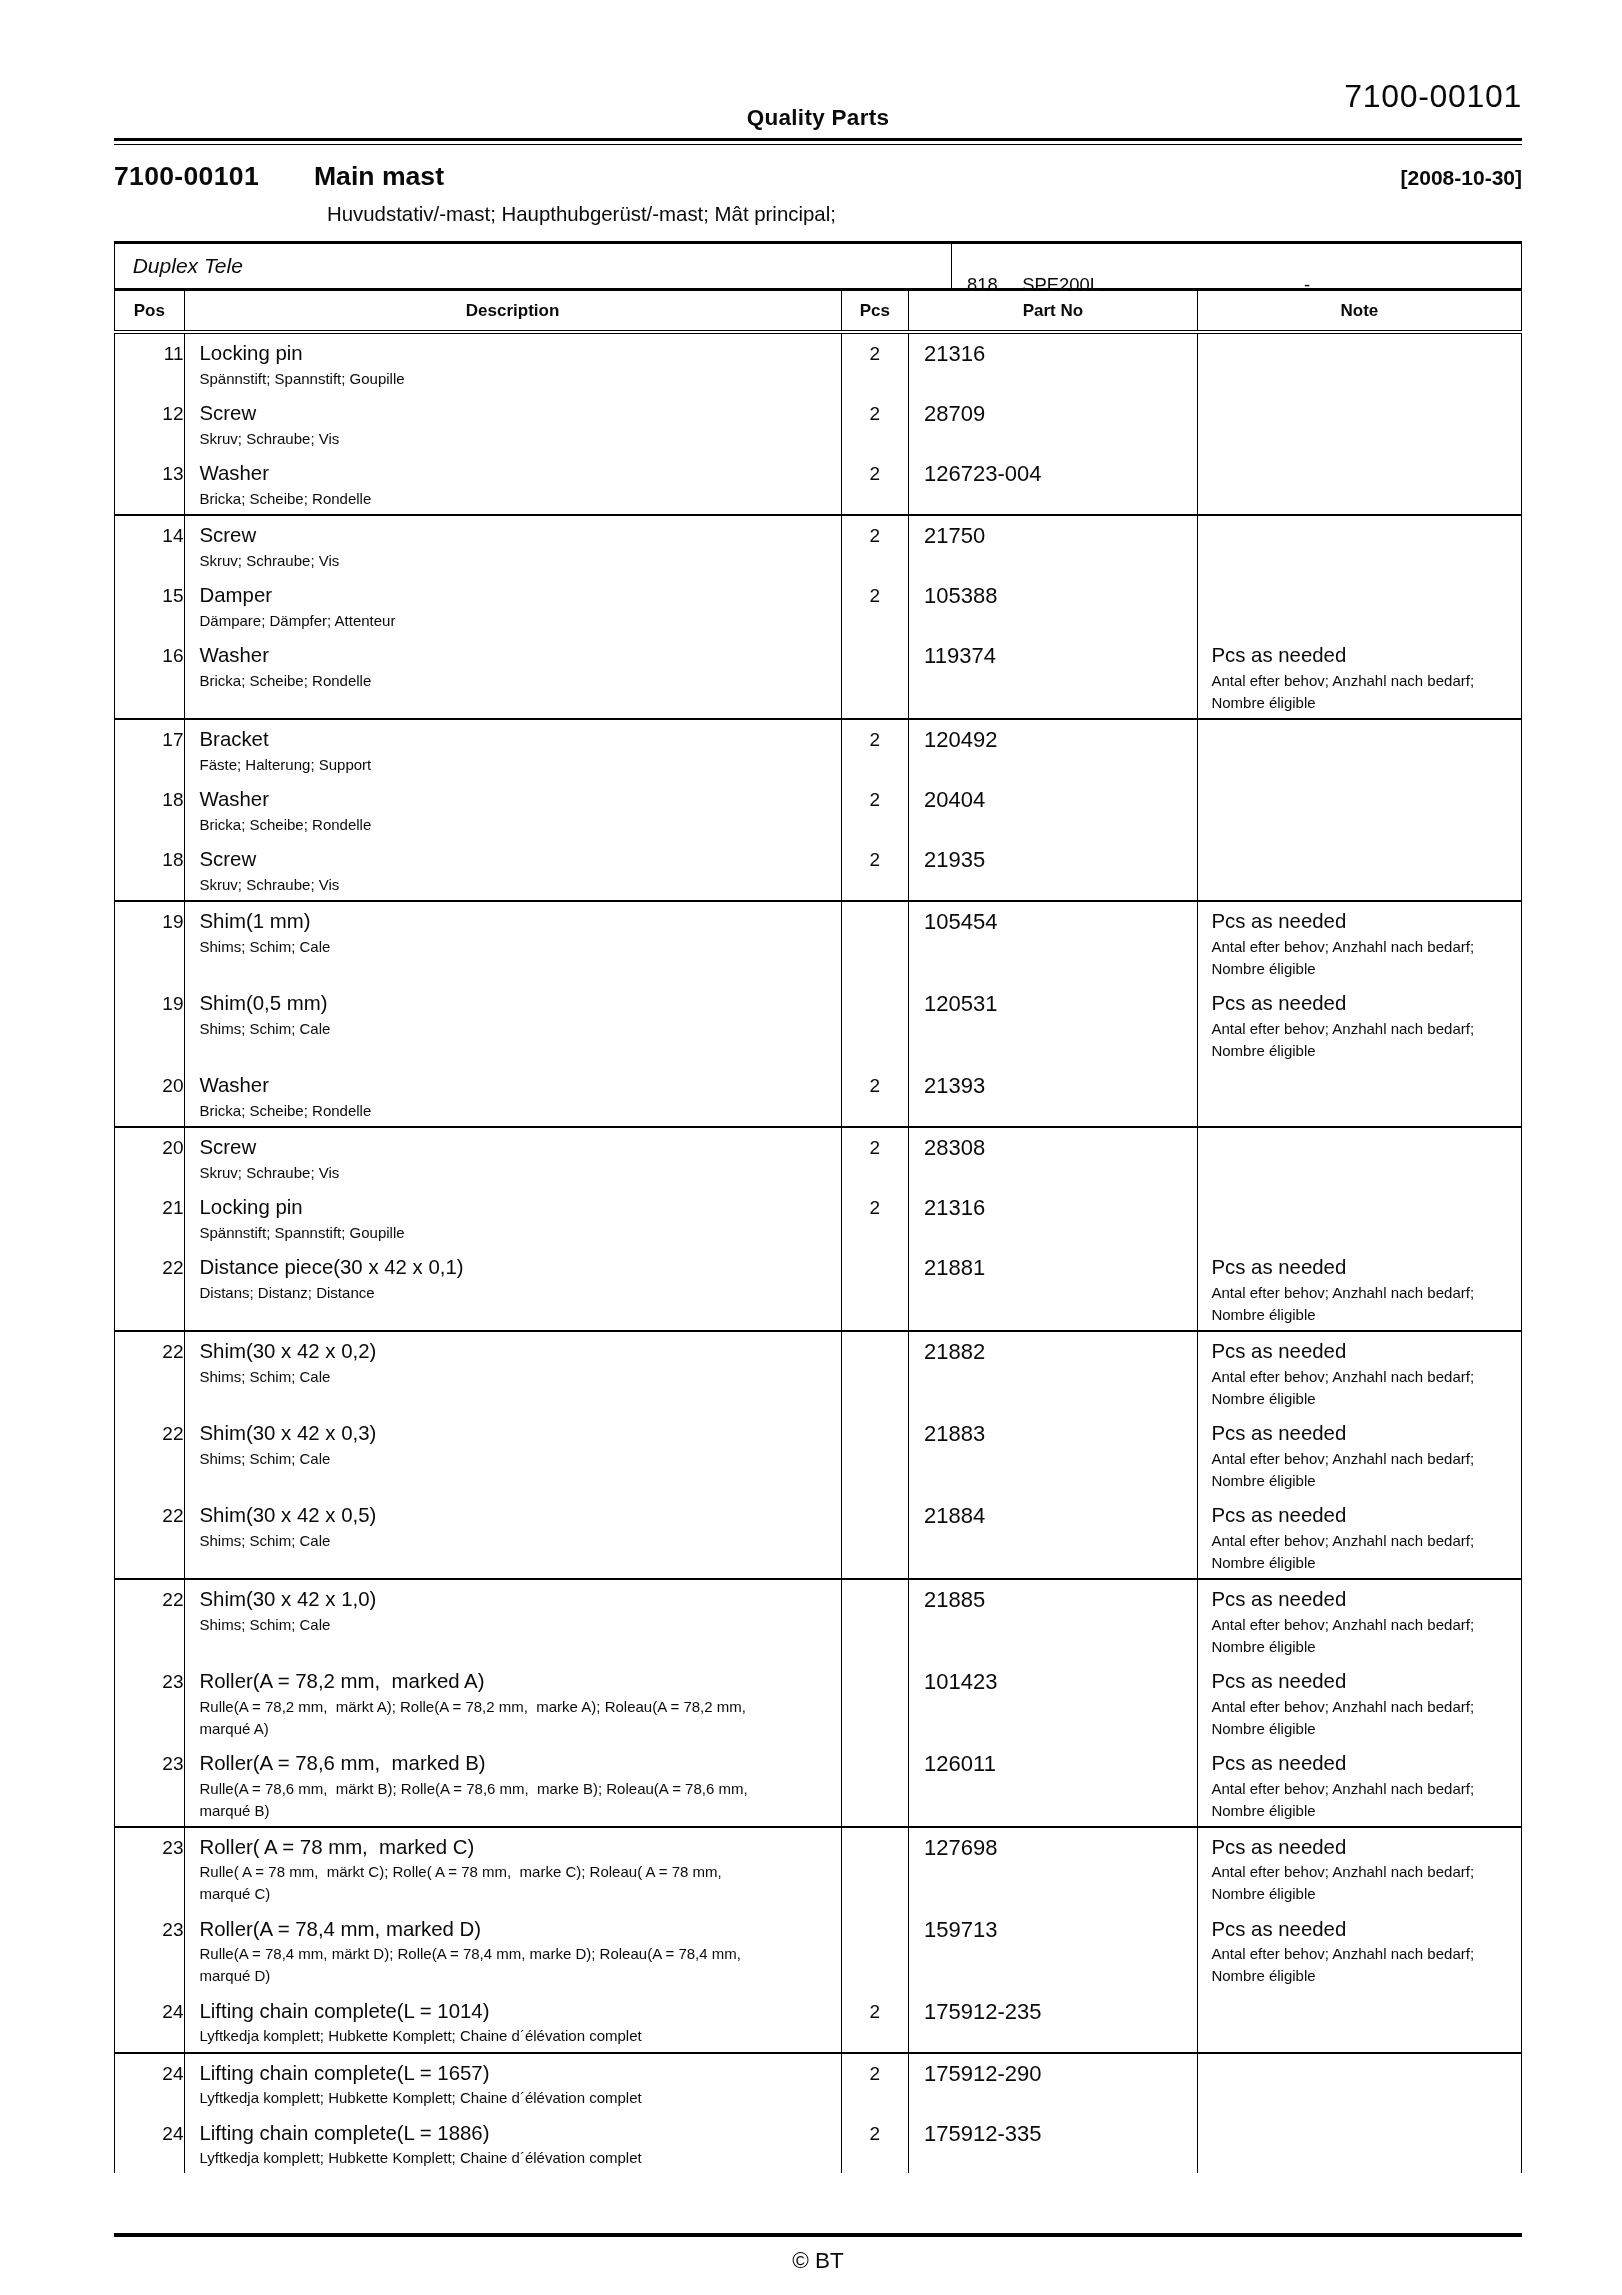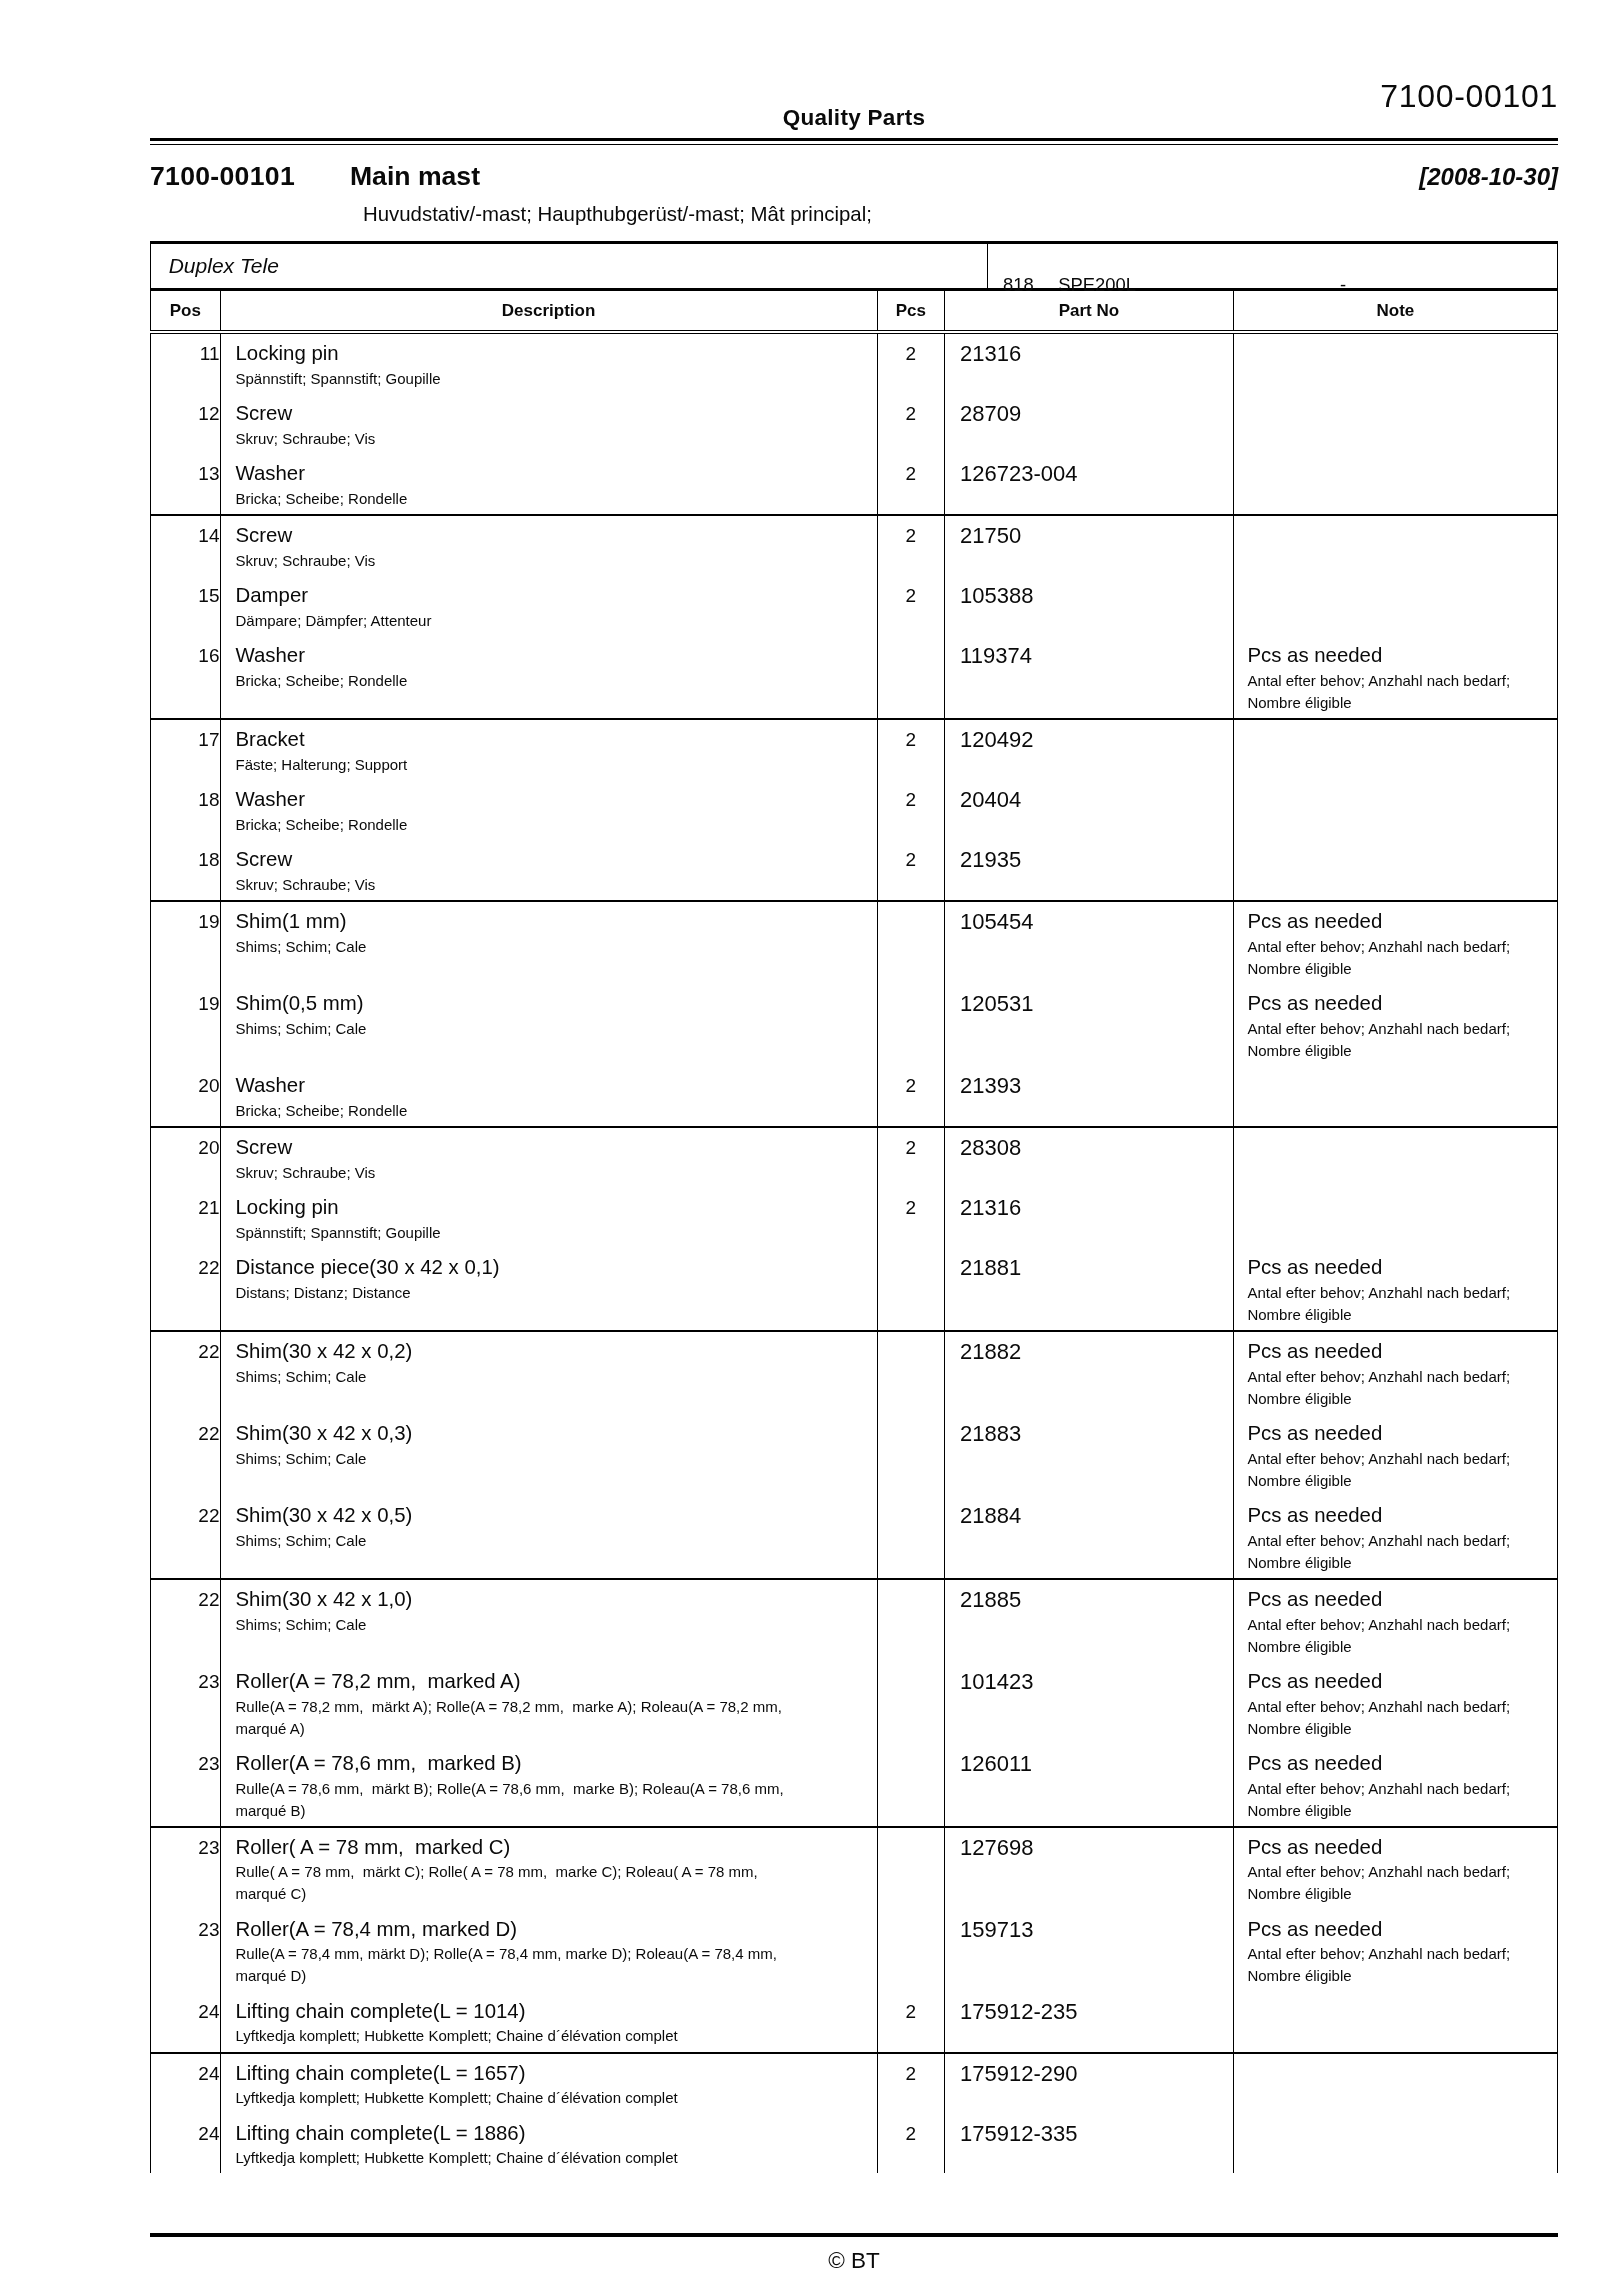--- a/index.html
+++ b/index.html
@@ -5,40 +5,39 @@
   * { box-sizing: border-box; }
   html, body { margin: 0; padding: 0; background: #ffffff; }
   .page {
     position: relative;
     width: 1622px;
     height: 2295px;
     background: #ffffff;
     color: #0a0a0a;
     font-family: "Liberation Sans", "DejaVu Sans", sans-serif;
     overflow: hidden;
-    padding-left: 36px;
   }
   .content { width: 1408px; margin-left: 114px; }
 
   
   .topbar { position: relative; height: 138px; }
   .brand-title {
     position: absolute; left: 0; right: 0; bottom: 6.8px;
     text-align: center; font-size: 22.5px; font-weight: bold; letter-spacing: 0.3px;
   }
   .doc-code-top {
     position: absolute; right: 0; top: 80px;
     font-size: 32px; line-height: 1; letter-spacing: 0.7px;
   }
   .rule-double { border-top: 3.4px solid #000; border-bottom: 1.4px solid #000; height: 6.8px; }
 
   .title-row { margin-top: 16.4px; display: flex; align-items: baseline; }
   .title-code { font-size: 26.6px; font-weight: bold; letter-spacing: 0.3px; }
   .page-title { font-size: 26.6px; font-weight: bold; margin-left: 55px; }
-  .title-date { margin-left: auto; font-size: 24px; font-weight: bold; font-style: italic; }
+  .title-date { margin-left: auto; font-size: 21px; font-weight: bold; }
   .subtitle { margin-left: 213px; margin-top: 11px; font-size: 20.4px; }
 
   
   .table-wrap { margin-top: 15px; }
   .subheader {
     display: flex; align-items: center;
     border-top: 3.4px solid #000; border-bottom: 3.4px solid #000;
     border-left: 1.4px solid #000; border-right: 1.4px solid #000;
     height: 50px;
   }

